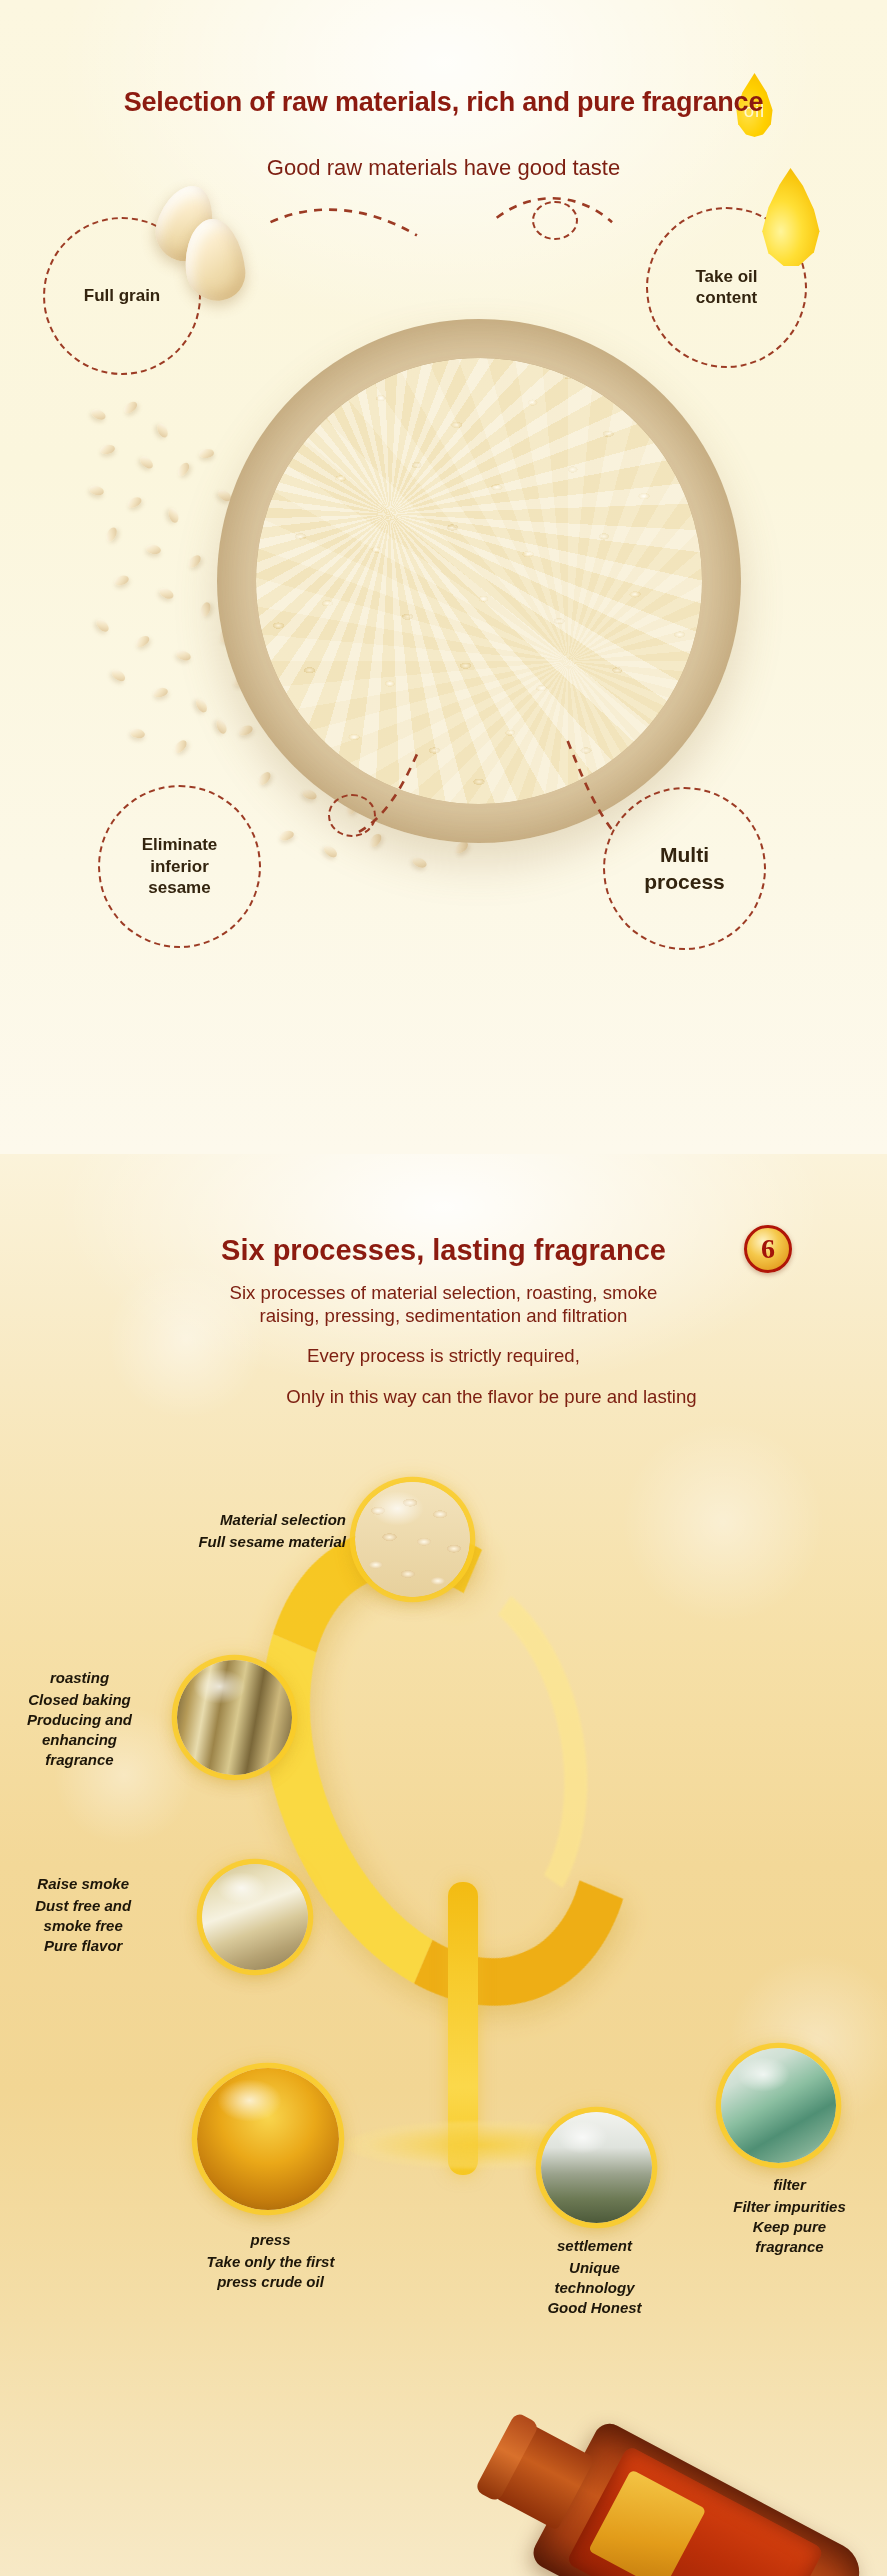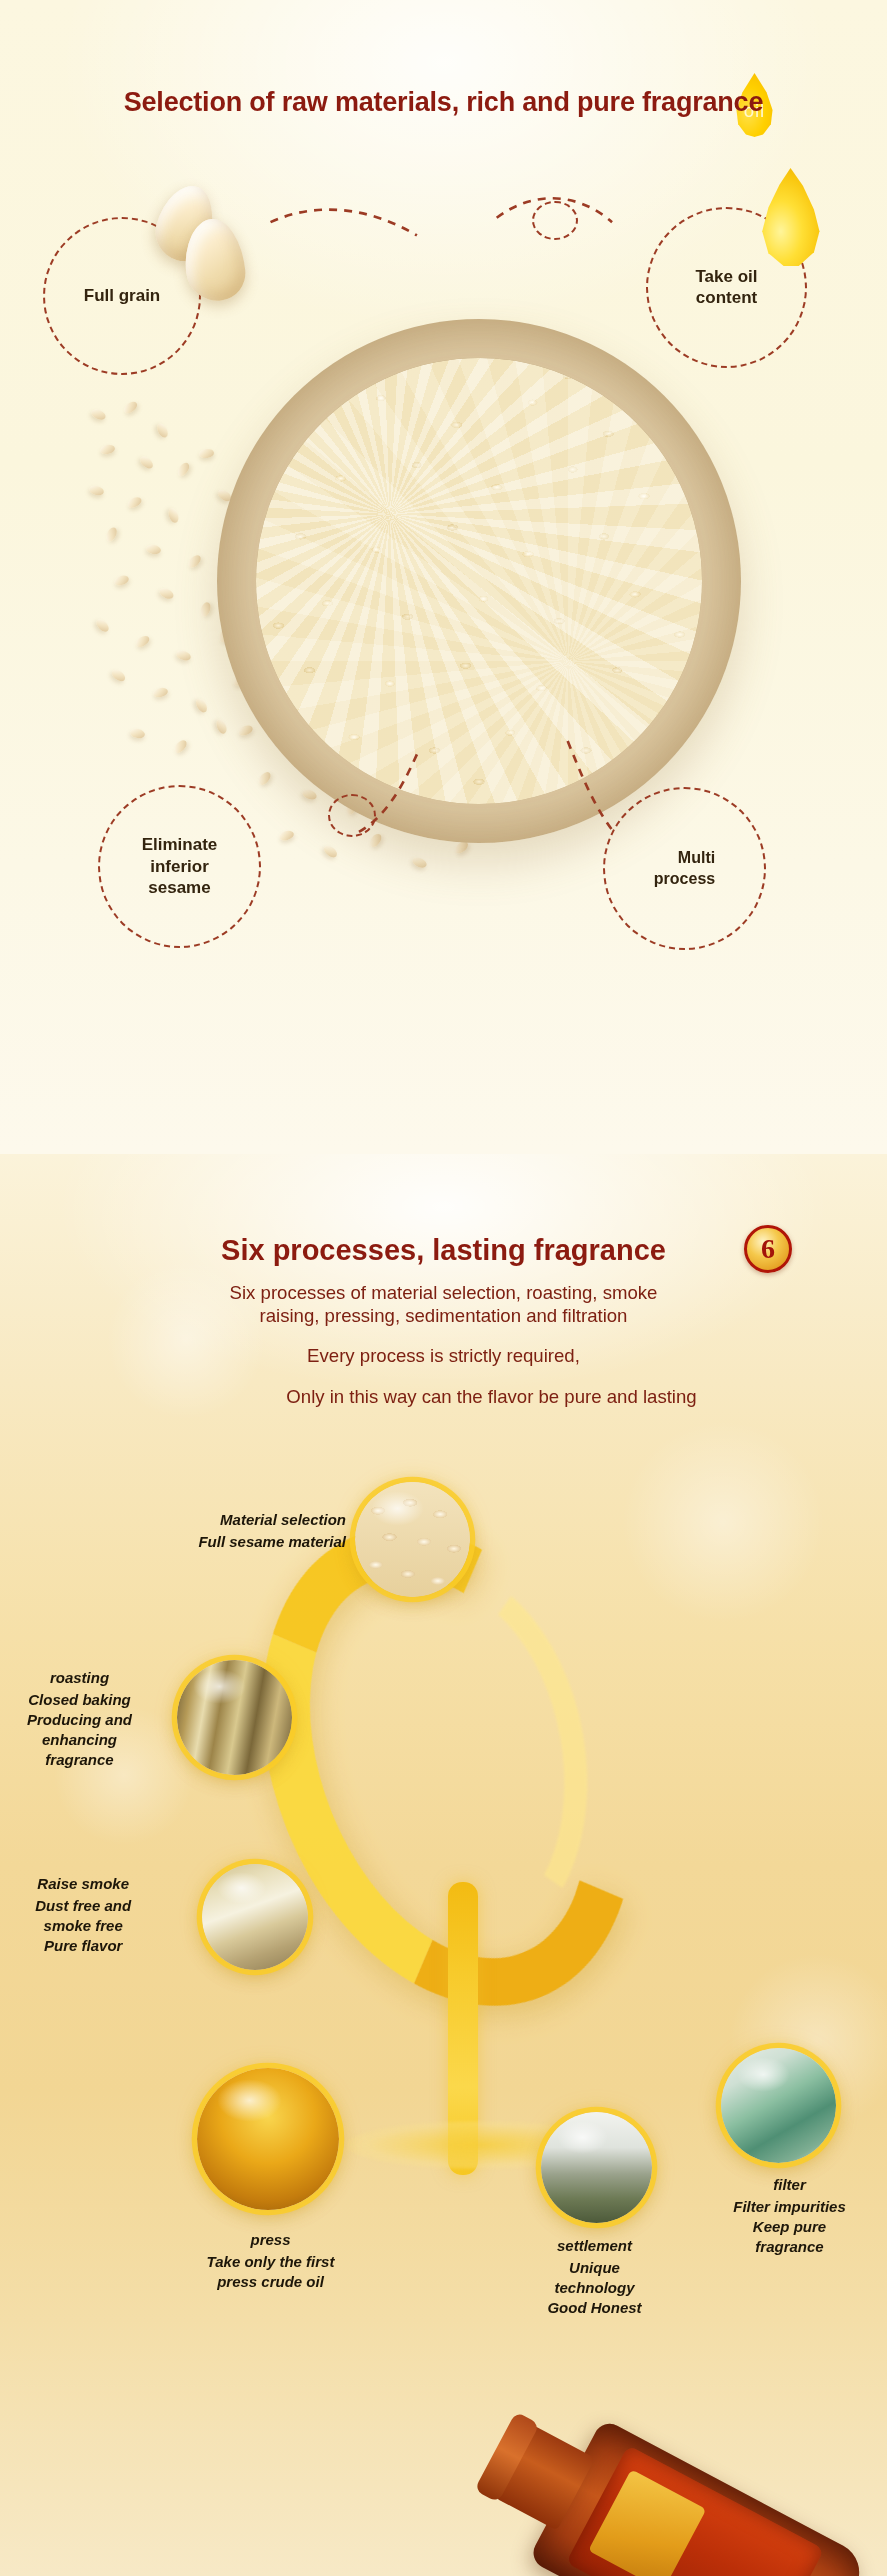--- a/index.html
+++ b/index.html
@@ -296,20 +296,21 @@
 
 <div id="sec1">
 
   <div class="hdr-title">Selection of raw materials, rich and pure fragrance</div>
 
   <div class="title-drop">
     <div class="drop-shape"></div>
     <div class="drop-label">oil</div>
   </div>
 
+  <div class="hdr-sub">Good raw materials have good taste</div>
 
   <div class="bowl-wrap">
 
     <div class="scatter" style="left:84px;top:173px;width:204px;height:373px;">
       <i class="seed" style="left:7px;top:10.6px;transform:rotate(24deg)"></i>
       <i class="seed" style="left:39px;top:3.5px;transform:rotate(-38deg)"></i>
       <i class="seed" style="left:71px;top:27px;transform:rotate(62deg)"></i>
       <i class="seed" style="left:16px;top:46px;transform:rotate(-12deg)"></i>
       <i class="seed" style="left:55px;top:59px;transform:rotate(41deg)"></i>
       <i class="seed" style="left:92px;top:66px;transform:rotate(-55deg)"></i>
@@ -393,21 +394,21 @@
     </div>
 
     <div class="callout" style="left:98px;top:559px;width:163px;height:163px;font-size:17px;">
       <div>
         <span>Eliminate</span>
         <span>inferior</span>
         <span>sesame</span>
       </div>
     </div>
 
-    <div class="callout" style="left:603px;top:561px;width:163px;height:163px;font-size:16px;text-align:right;">
+    <div class="callout" style="left:603px;top:561px;width:163px;height:163px;font-size:21px;">
       <div>
         <span>Multi</span>
         <span>process</span>
       </div>
     </div>
 
     <div style="position:absolute;left:756px;top:-58px;width:69px;height:99px;z-index:9;">
       <div style="width:100%;height:100%;
         background:radial-gradient(ellipse at 36% 64%,#fff59a 0%,#ffdf35 34%,#f9c60d 64%,#e09c06 100%);
         clip-path:polygon(50% 0%,68% 18%,84% 42%,92% 64%,84% 85%,62% 99%,40% 99%,18% 86%,9% 64%,18% 40%,34% 17%);

